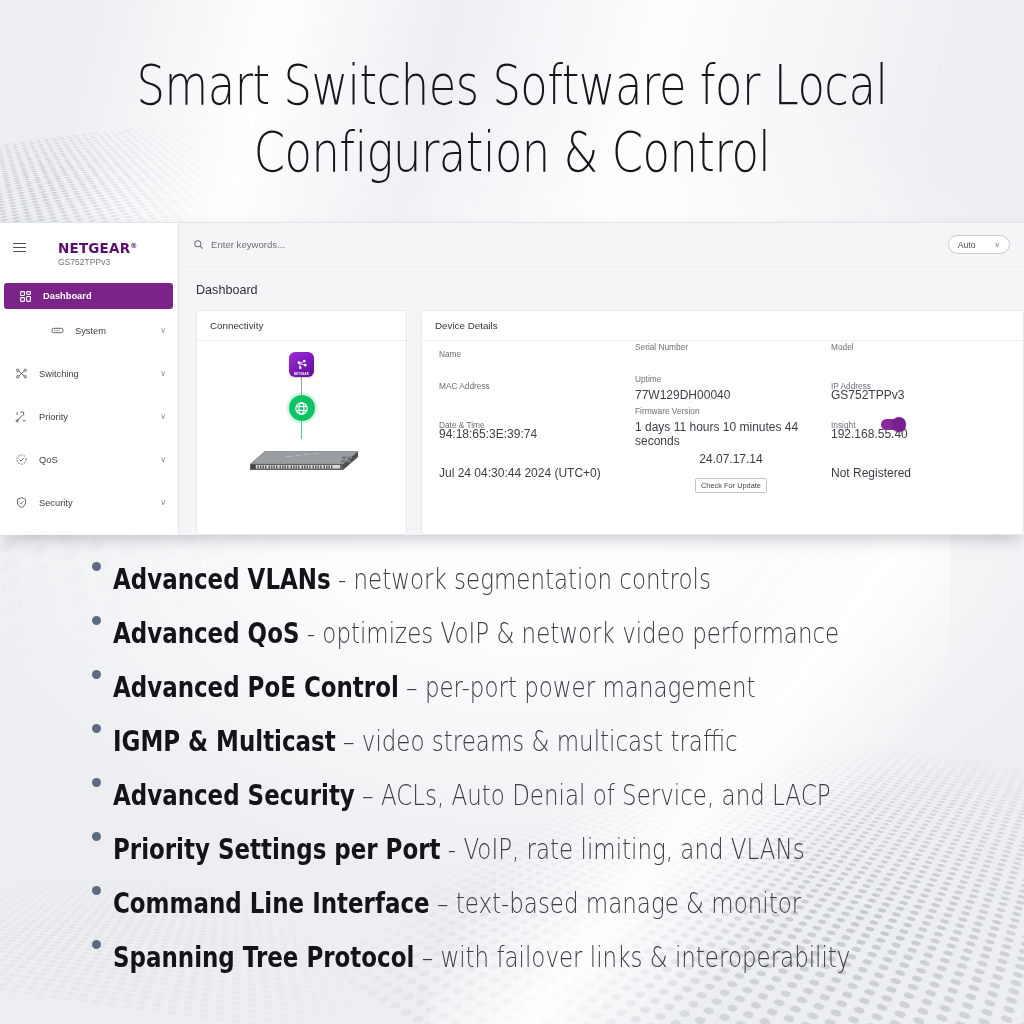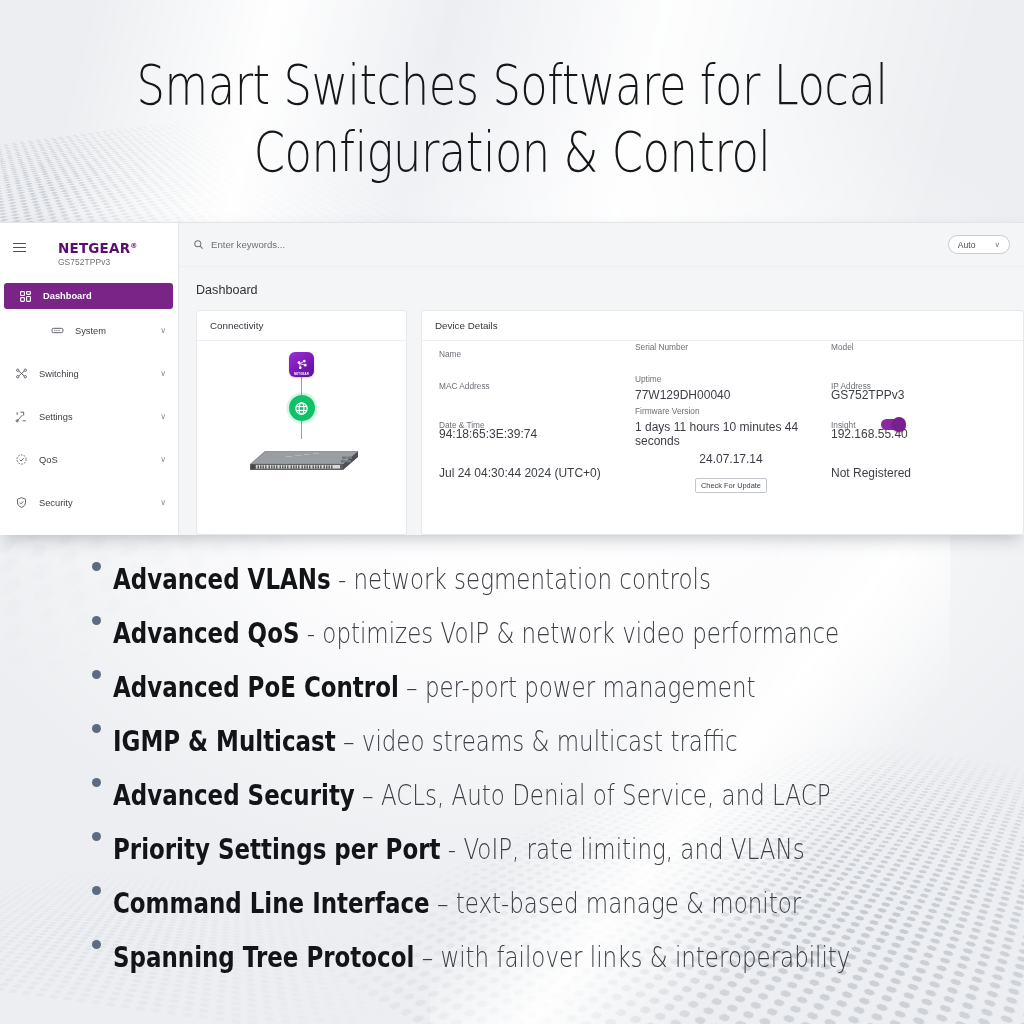--- a/index.html
+++ b/index.html
@@ -330,21 +330,21 @@
       <div class="nav-item">
         <span class="nic">
             <svg viewBox="0 0 24 24" fill="none" stroke="#5d6068" stroke-width="1.8">
               <path d="M4 20L14 9"></path>
               <path d="M10 4h6v6"></path>
               <circle cx="4" cy="20" r="2"></circle>
               <path d="M14 20h6"></path>
               <path d="M4 9v-5"></path>
             </svg>
           </span>
-        <span class="lbl">Settings</span>
+        <span class="lbl">Priority</span>
         <span class="chev">∨</span>
       </div>
       <div class="nav-item">
         <span class="nic">
             <svg viewBox="0 0 24 24" fill="none" stroke="#5d6068" stroke-width="1.8">
               <circle cx="12" cy="12" r="8.5" stroke-dasharray="3 2.4"></circle>
               <path d="M8.5 12.3l2.6 2.6 5-5.4"></path>
             </svg>
           </span>
         <span class="lbl">QoS</span>

